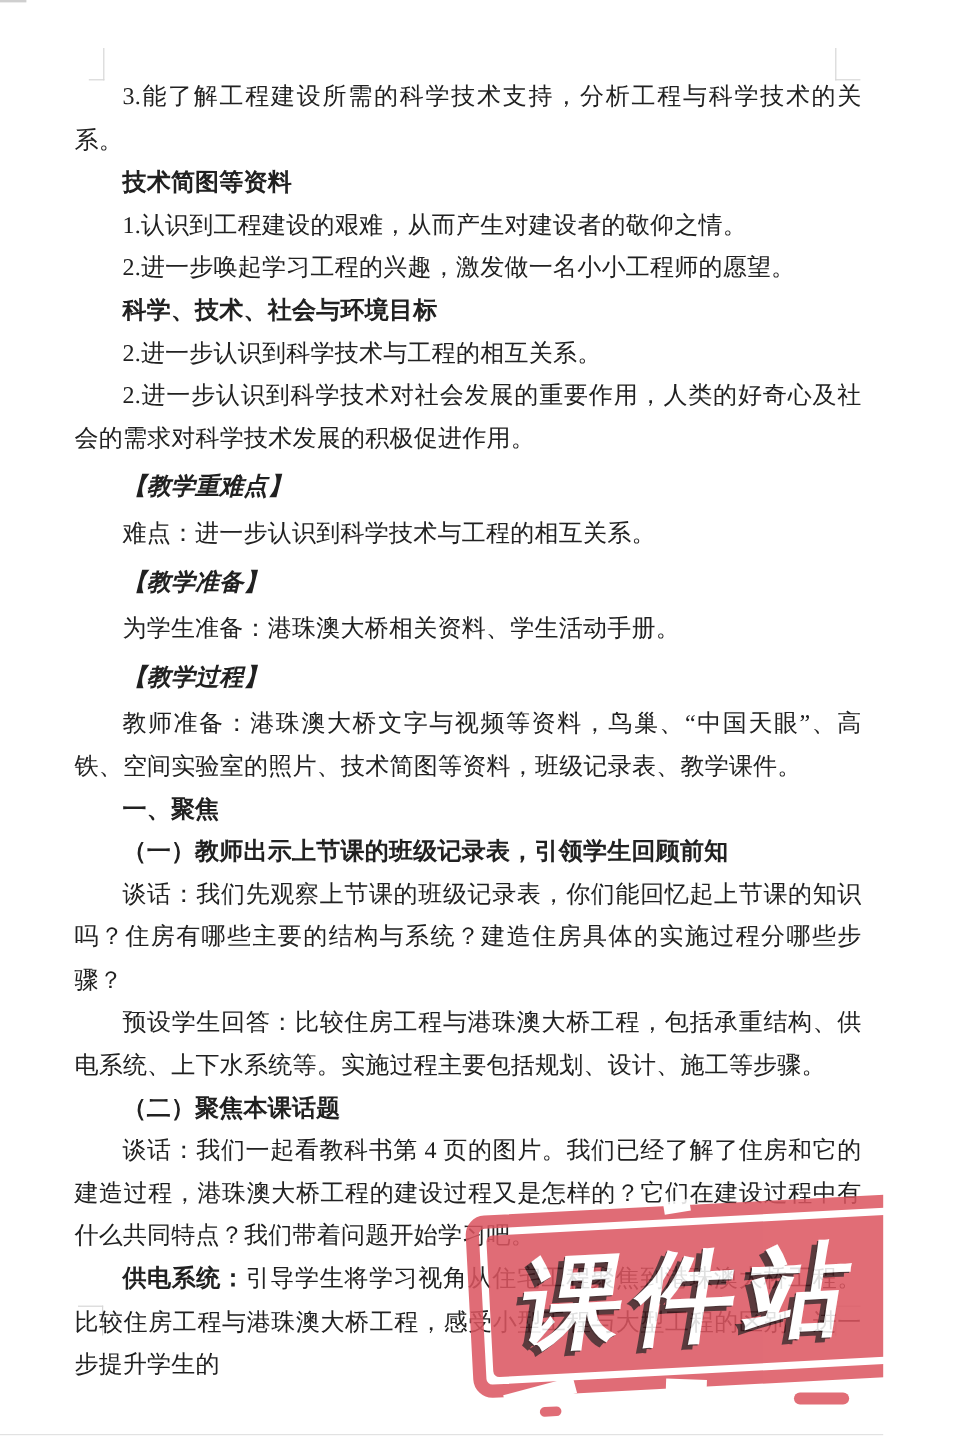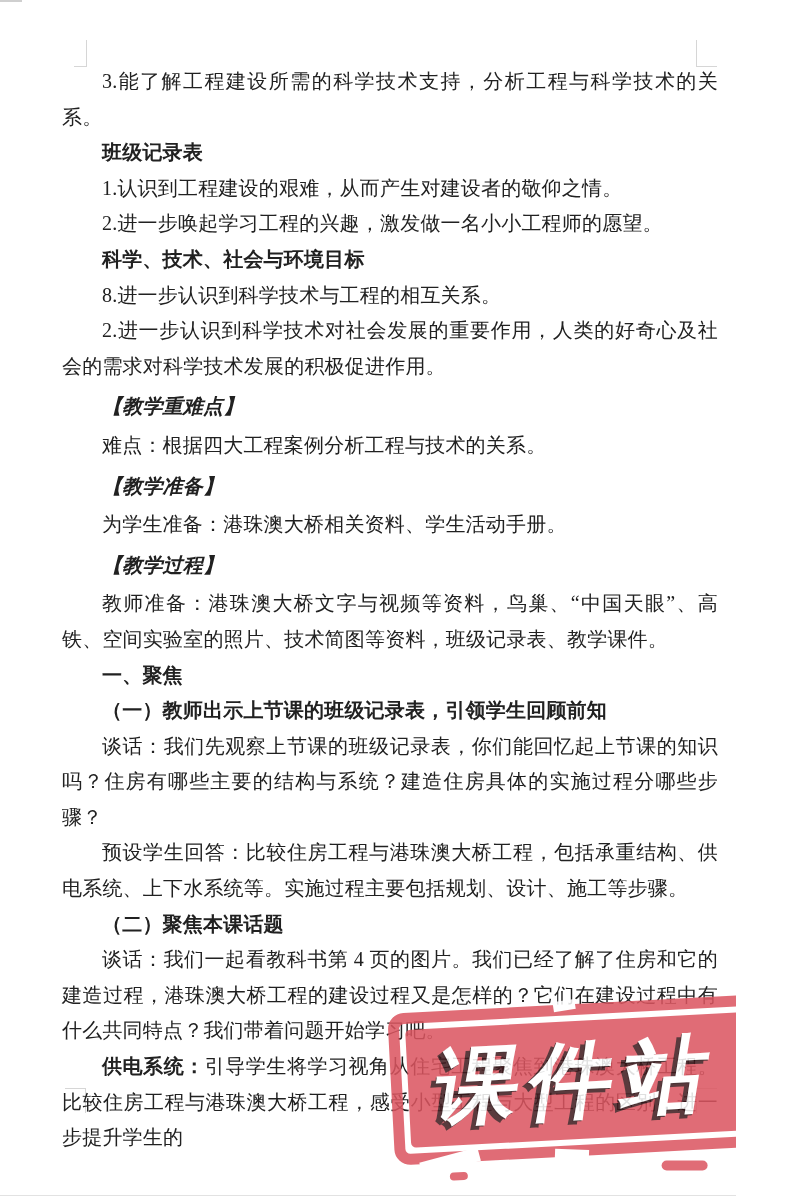--- a/index.html
+++ b/index.html
@@ -77,28 +77,28 @@
   <span class="sliver l"></span>
   <span class="sliver r"></span>
 
   <span class="crop tl"></span>
   <span class="crop tr"></span>
   <span class="crop bl"></span>
   <span class="crop br"></span>
 
   <div class="content">
       <p class="para style-body"><span>3.能了解工程建设所需的科学技术支持，分析工程与科学技术的关系。</span></p>
-      <p class="para style-heading"><span>班级记录表</span></p>
+      <p class="para style-heading"><span>技术简图等资料</span></p>
       <p class="para style-body"><span>1.认识到工程建设的艰难，从而产生对建设者的敬仰之情。</span></p>
       <p class="para style-body"><span>2.进一步唤起学习工程的兴趣，激发做一名小小工程师的愿望。</span></p>
       <p class="para style-heading"><span>科学、技术、社会与环境目标</span></p>
-      <p class="para style-body"><span>8.进一步认识到科学技术与工程的相互关系。</span></p>
+      <p class="para style-body"><span>2.进一步认识到科学技术与工程的相互关系。</span></p>
       <p class="para style-body"><span>2.进一步认识到科学技术对社会发展的重要作用，人类的好奇心及社会的需求对科学技术发展的积极促进作用。</span></p>
       <p class="para style-bracket"><span>【教学重难点】</span></p>
-      <p class="para style-body"><span>难点：根据四大工程案例分析工程与技术的关系。</span></p>
+      <p class="para style-body"><span>难点：进一步认识到科学技术与工程的相互关系。</span></p>
       <p class="para style-bracket"><span>【教学准备】</span></p>
       <p class="para style-body"><span>为学生准备：港珠澳大桥相关资料、学生活动手册。</span></p>
       <p class="para style-bracket"><span>【教学过程】</span></p>
       <p class="para style-body"><span>教师准备：港珠澳大桥文字与视频等资料，鸟巢、“中国天眼”、高铁、空间实验室的照片、技术简图等资料，班级记录表、教学课件。</span></p>
       <p class="para style-heading"><span>一、聚焦</span></p>
       <p class="para style-heading"><span>（一）教师出示上节课的班级记录表，引领学生回顾前知</span></p>
       <p class="para style-body"><span>谈话：我们先观察上节课的班级记录表，你们能回忆起上节课的知识吗？住房有哪些主要的结构与系统？建造住房具体的实施过程分哪些步骤？</span></p>
       <p class="para style-body"><span>预设学生回答：比较住房工程与港珠澳大桥工程，包括承重结构、供电系统、上下水系统等。实施过程主要包括规划、设计、施工等步骤。</span></p>
       <p class="para style-heading"><span>（二）聚焦本课话题</span></p>
       <p class="para style-body"><span>谈话：我们一起看教科书第 4 页的图片。我们已经了解了住房和它的建造过程，港珠澳大桥工程的建设过程又是怎样的？它们在建设过程中有什么共同特点？我们带着问题开始学习吧。</span></p>

